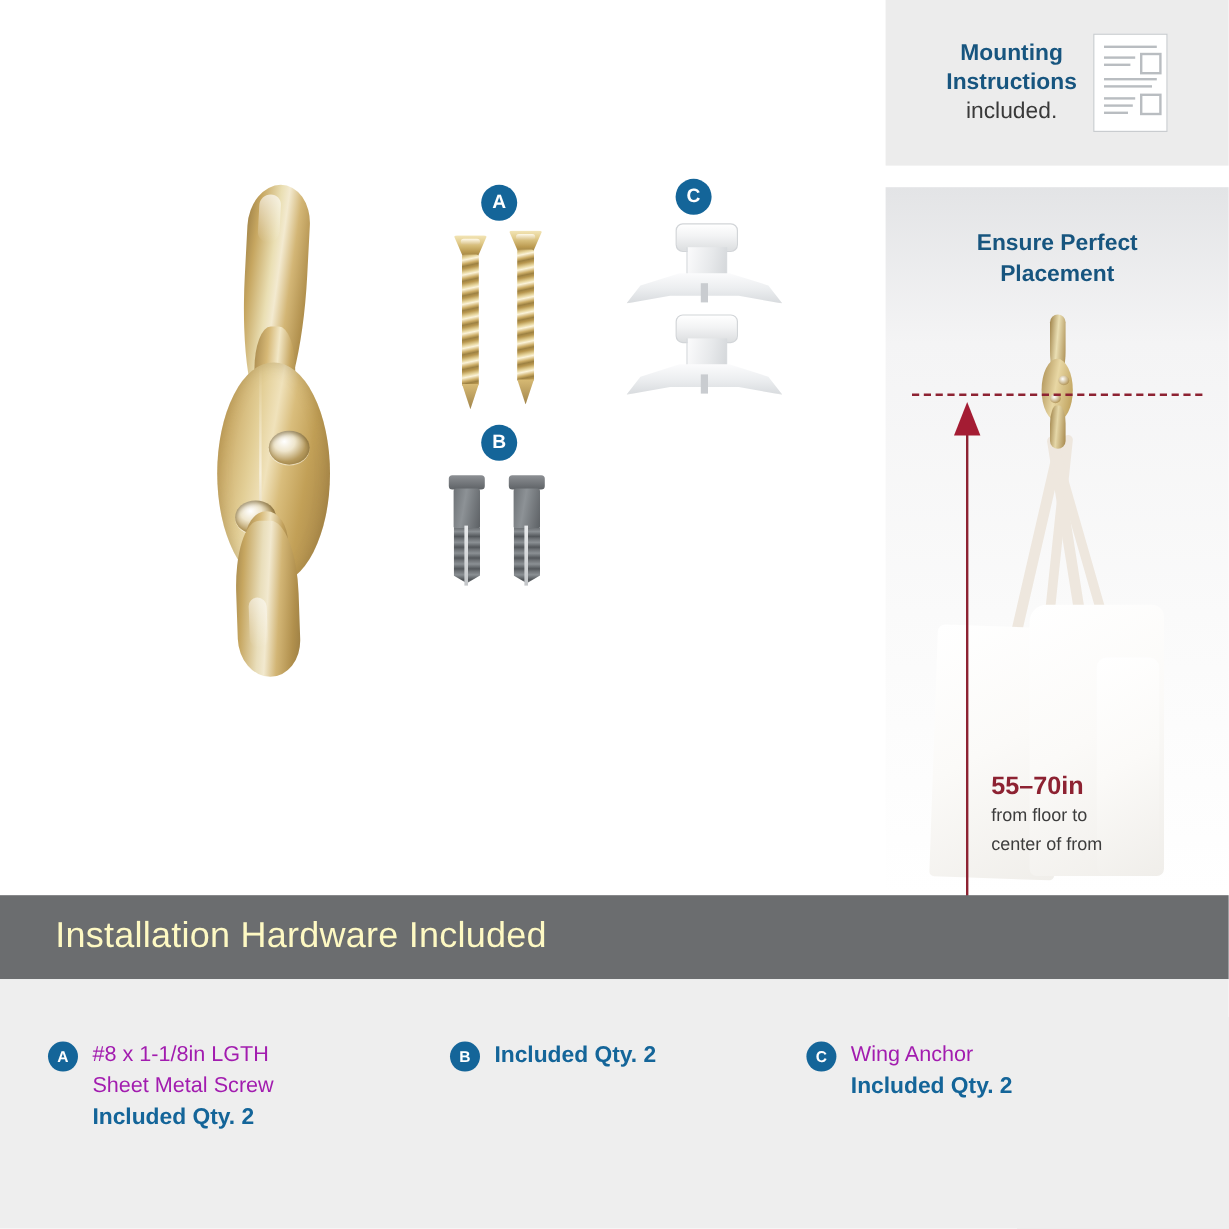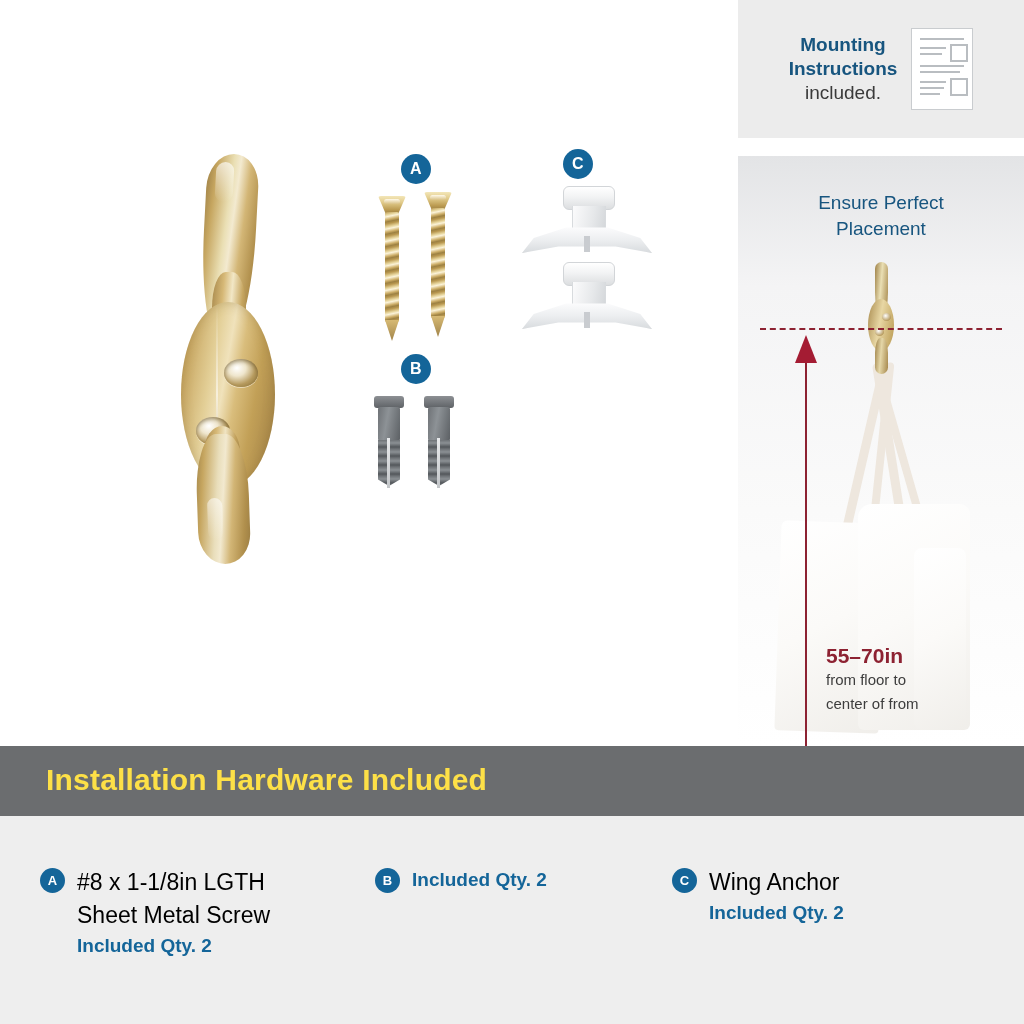--- a/index.html
+++ b/index.html
@@ -170,21 +170,21 @@
   .doc-icon .ln{height:2px;}
   .doc-icon .box{border:2px solid #b9bdc1;background:transparent;}
 
   #panel-placement{
     position:absolute;left:738px;top:156px;width:286px;height:590px;
     background:linear-gradient(180deg,#e3e4e6 0%,#f4f4f5 22%,#fafafa 60%,#ffffff 100%);
     overflow:hidden;
   }
   .place-title{
     position:absolute;left:0;top:34px;width:286px;text-align:center;
-    color:#17557f;font-weight:normal;font-size:19px;line-height:1.35;
+    color:#17557f;font-weight:bold;font-size:19px;line-height:1.35;
   }
 
   
   .mini-hook{position:absolute;left:128px;top:106px;width:30px;height:110px;}
   .mini-hook .mplate{
     position:absolute;left:2px;top:37px;width:26px;height:52px;border-radius:50%;
     background:linear-gradient(100deg,#a98b4f,#e8d7a4 45%,#b8984f 100%);
   }
   .mini-hook .mup{
     position:absolute;left:9px;top:0;width:13px;height:52px;border-radius:7px 7px 45% 45%;
@@ -223,38 +223,38 @@
     position:absolute;left:88px;top:475px;width:190px;margin-top:13px;
   }
   .measure .big{color:#8d2232;font-weight:bold;font-size:21px;}
   .measure .sub{color:#3d3d3d;font-size:15px;line-height:1.62;}
 
   
   #banner{
     position:absolute;left:0;top:746px;width:1024px;height:70px;background:#6b6d6f;
   }
   #banner .btxt{
-    position:absolute;left:46px;top:17px;color:#fde047;font-size:30px;font-weight:bold;
+    position:absolute;left:46px;top:17px;color:#fef9c3;font-size:30px;font-weight:normal;
     letter-spacing:.2px;
   }
 
   
   #legend{
     position:absolute;left:0;top:816px;width:1024px;height:208px;background:#eeeeee;
   }
   .leg-item{position:absolute;top:50px;display:flex;gap:12px;}
   .leg-a{left:40px;}
   .leg-b{left:375px;}
   .leg-c{left:672px;}
   .leg-badge{
     flex:0 0 auto;width:25px;height:25px;border-radius:50%;background:#146599;
     color:#fff;font-size:13px;font-weight:bold;line-height:25px;text-align:center;margin-top:2px;
   }
   .leg-lines{line-height:1.44;}
-  .leg-desc{color:#000000;font-size:23px;}
+  .leg-desc{color:#a21caf;font-size:18px;}
   .leg-qty{color:#146599;font-size:19px;font-weight:bold;}
 </style>
 </head>
 <body>
 
 <div id="stage">
 
   <div id="product-area">
 
     <div class="hook-wrap">

